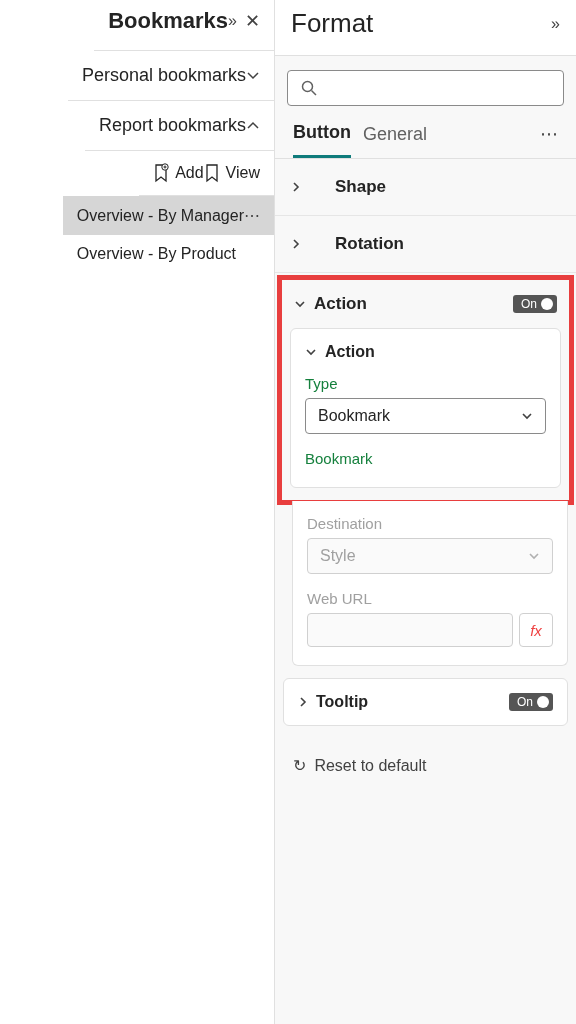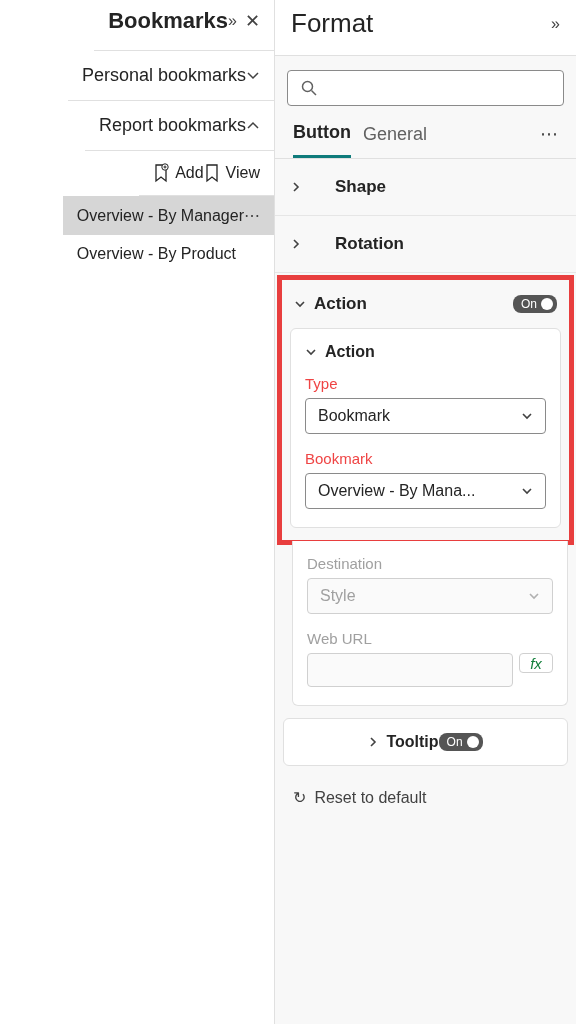--- a/index.html
+++ b/index.html
@@ -41,35 +41,35 @@
 .tabs-more { margin-left: auto; font-size: 18px; color: #424242; cursor: pointer; padding-bottom: 12px; }
 
 .format-body { flex: 1; overflow-y: auto; }
 .format-row { display: flex; align-items: center; gap: 8px; padding: 18px 16px; border-bottom: 1px solid #e6e6e6; background: #f8f8f8; cursor: pointer; }
 .format-row .label { font-size: 17px; font-weight: 600; color: #242424; margin-left: 26px; }
 .chev-sm { font-size: 12px; color: #424242; }
 
 .highlight-box { border: 5px solid #e83e3e; margin: 2px 2px; }
 .action-header { display: flex; align-items: center; justify-content: space-between; padding: 14px 12px; background: #f8f8f8; }
 .action-header-left { display: flex; align-items: center; gap: 8px; }
-.toggle { display: inline-flex; align-items: center; gap: 4px; background: #555; color: #fff; border-radius: 8px; padding: 2px 4px 2px 8px; font-size: 12px; cursor: pointer; }
+.toggle { display: inline-flex; align-items: center; gap: 4px; background: #555; color: #fff; border-radius: 3px; padding: 2px 4px 2px 8px; font-size: 12px; cursor: pointer; }
 .toggle-knob { width: 12px; height: 12px; background: #fff; border-radius: 50%; }
 
 .card { background: #ffffff; border: 1px solid #e0e0e0; border-radius: 6px; margin: 0 8px 12px 8px; padding: 14px 14px; }
 .card-subheader { display: flex; align-items: center; gap: 8px; margin-bottom: 14px; cursor: pointer; }
 .card-subheader .label { font-size: 16px; font-weight: 600; color: #242424; }
-.field-label { font-size: 15px; color: #ef4444; margin-bottom: 6px; }
+.field-label { font-size: 15px; color: #15803d; margin-bottom: 6px; }
 .field-label.disabled { color: #a0a0a0; }
 .select-box { display: flex; align-items: center; justify-content: space-between; border: 1px solid #8a8a8a; border-radius: 4px; padding: 8px 12px; font-size: 16px; color: #242424; background: #ffffff; cursor: pointer; margin-bottom: 16px; }
 .select-box.disabled { border-color: #d0d0d0; color: #a0a0a0; background: #fafafa; cursor: default; }
 .input-row { display: flex; gap: 6px; margin-bottom: 4px; }
 .text-input { flex: 1; border: 1px solid #d0d0d0; border-radius: 4px; height: 34px; background: #fafafa; }
-.fx-btn { width: 34px; height: 20px; border: 1px solid #d0d0d0; border-radius: 4px; display: flex; align-items: center; justify-content: center; font-style: italic; font-size: 15px; color: #15803d; background: #fff; cursor: pointer; }
-
-.tooltip-card { background: #ffffff; border: 1px solid #e0e0e0; border-radius: 6px; margin: 4px 8px; padding: 14px 14px; display: flex; align-items: center; justify-content: center; }
+.fx-btn { width: 34px; height: 34px; border: 1px solid #d0d0d0; border-radius: 4px; display: flex; align-items: center; justify-content: center; font-style: italic; font-size: 15px; color: #ef4444; background: #fff; cursor: pointer; }
+
+.tooltip-card { background: #ffffff; border: 1px solid #e0e0e0; border-radius: 6px; margin: 12px 8px; padding: 14px 14px; display: flex; align-items: center; justify-content: space-between; }
 .tooltip-left { display: flex; align-items: center; gap: 8px; }
 
 .reset-row { display: flex; align-items: center; gap: 8px; padding: 18px 18px; font-size: 16px; color: #424242; cursor: pointer; }
 .reset-icon { font-size: 16px; }
 
 svg { display: block; }
 </style>
 </head>
 <body>
 
@@ -206,28 +206,20 @@
         <div class="select-box">
           <span>Bookmark</span>
           <span>
             <svg width="12" height="10" viewBox="0 0 12 10">
                 <path d="M2 3 L6 7 L10 3" stroke="#424242" stroke-width="1.6" fill="none"></path>
               </svg>
           </span>
         </div>
 
         <div class="field-label">Bookmark</div>
-        <div class="select-box" style="margin-bottom:4px;">
-          <span>Overview - By Mana...</span>
-          <span>
-            <svg width="12" height="10" viewBox="0 0 12 10">
-                <path d="M2 3 L6 7 L10 3" stroke="#424242" stroke-width="1.6" fill="none"></path>
-              </svg>
-          </span>
-        </div>
       </div>
     </div>
 
     <div class="card" style="margin-top:-6px;border-top:none;border-radius:0 0 6px 6px;margin-left:17px;">
       <div class="field-label disabled">Destination</div>
       <div class="select-box disabled">
         <span>Style</span>
         <span>
           <svg width="12" height="10" viewBox="0 0 12 10">
               <path d="M2 3 L6 7 L10 3" stroke="#b0b0b0" stroke-width="1.6" fill="none"></path>

